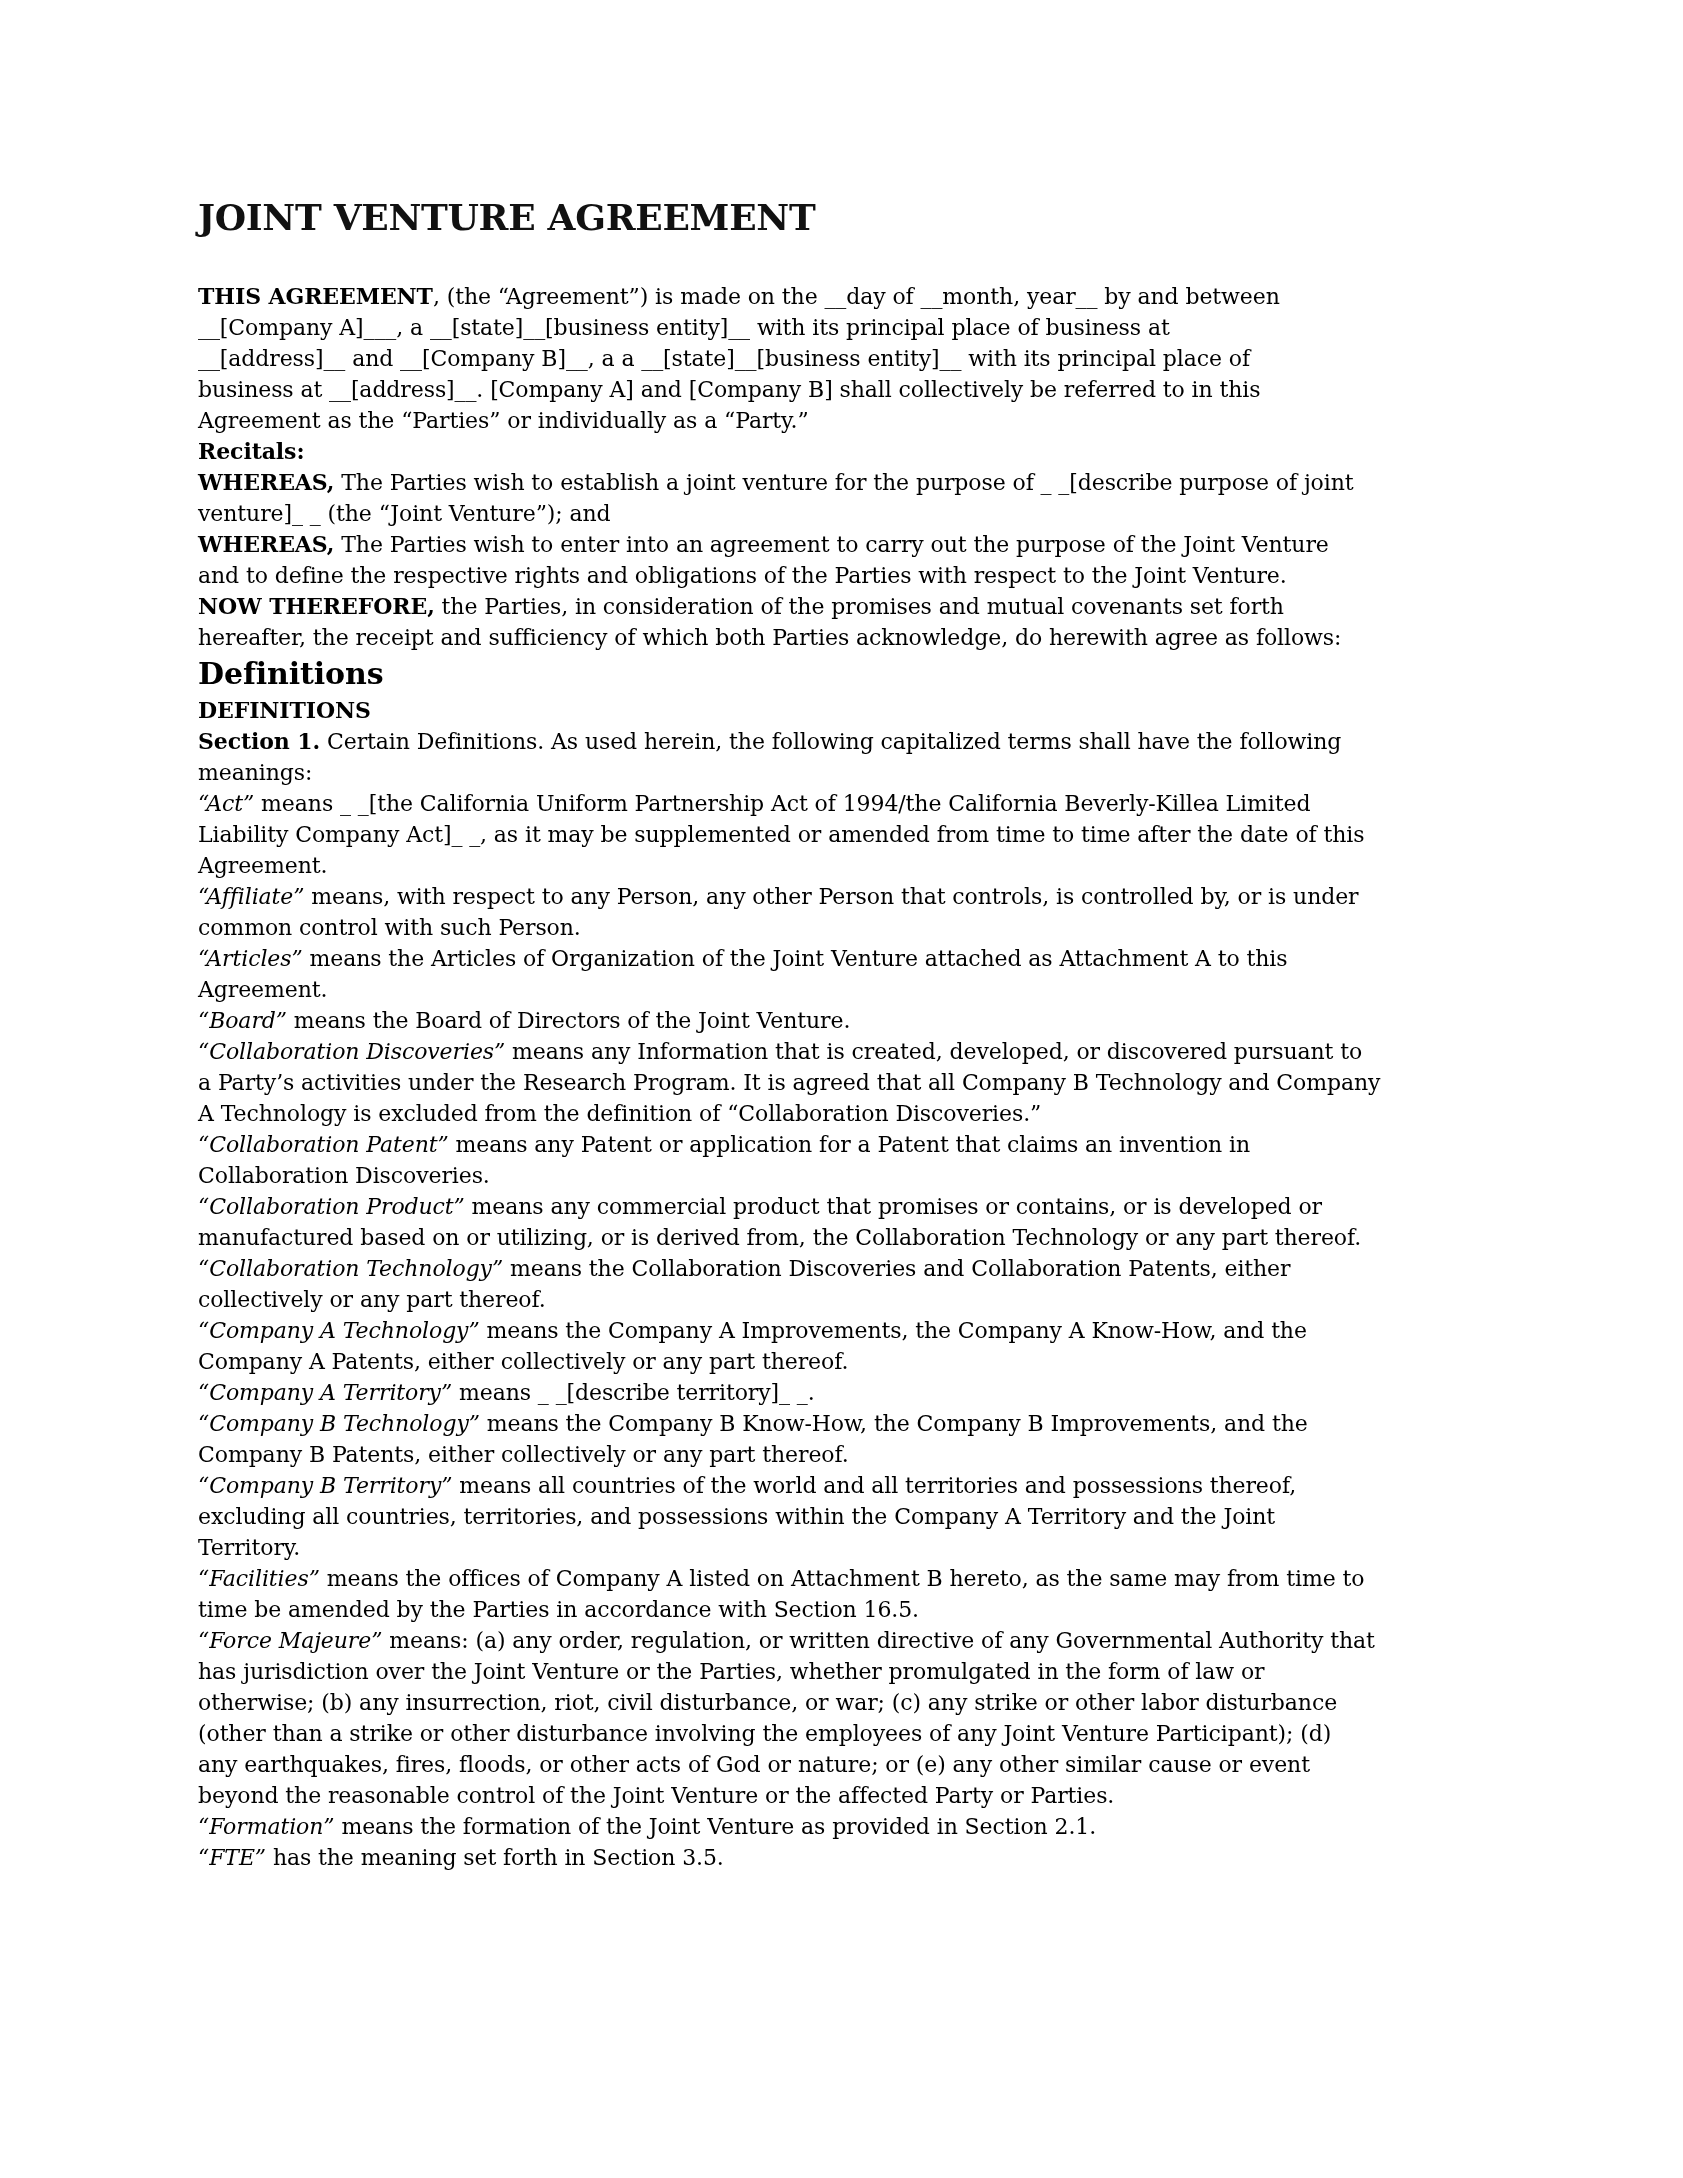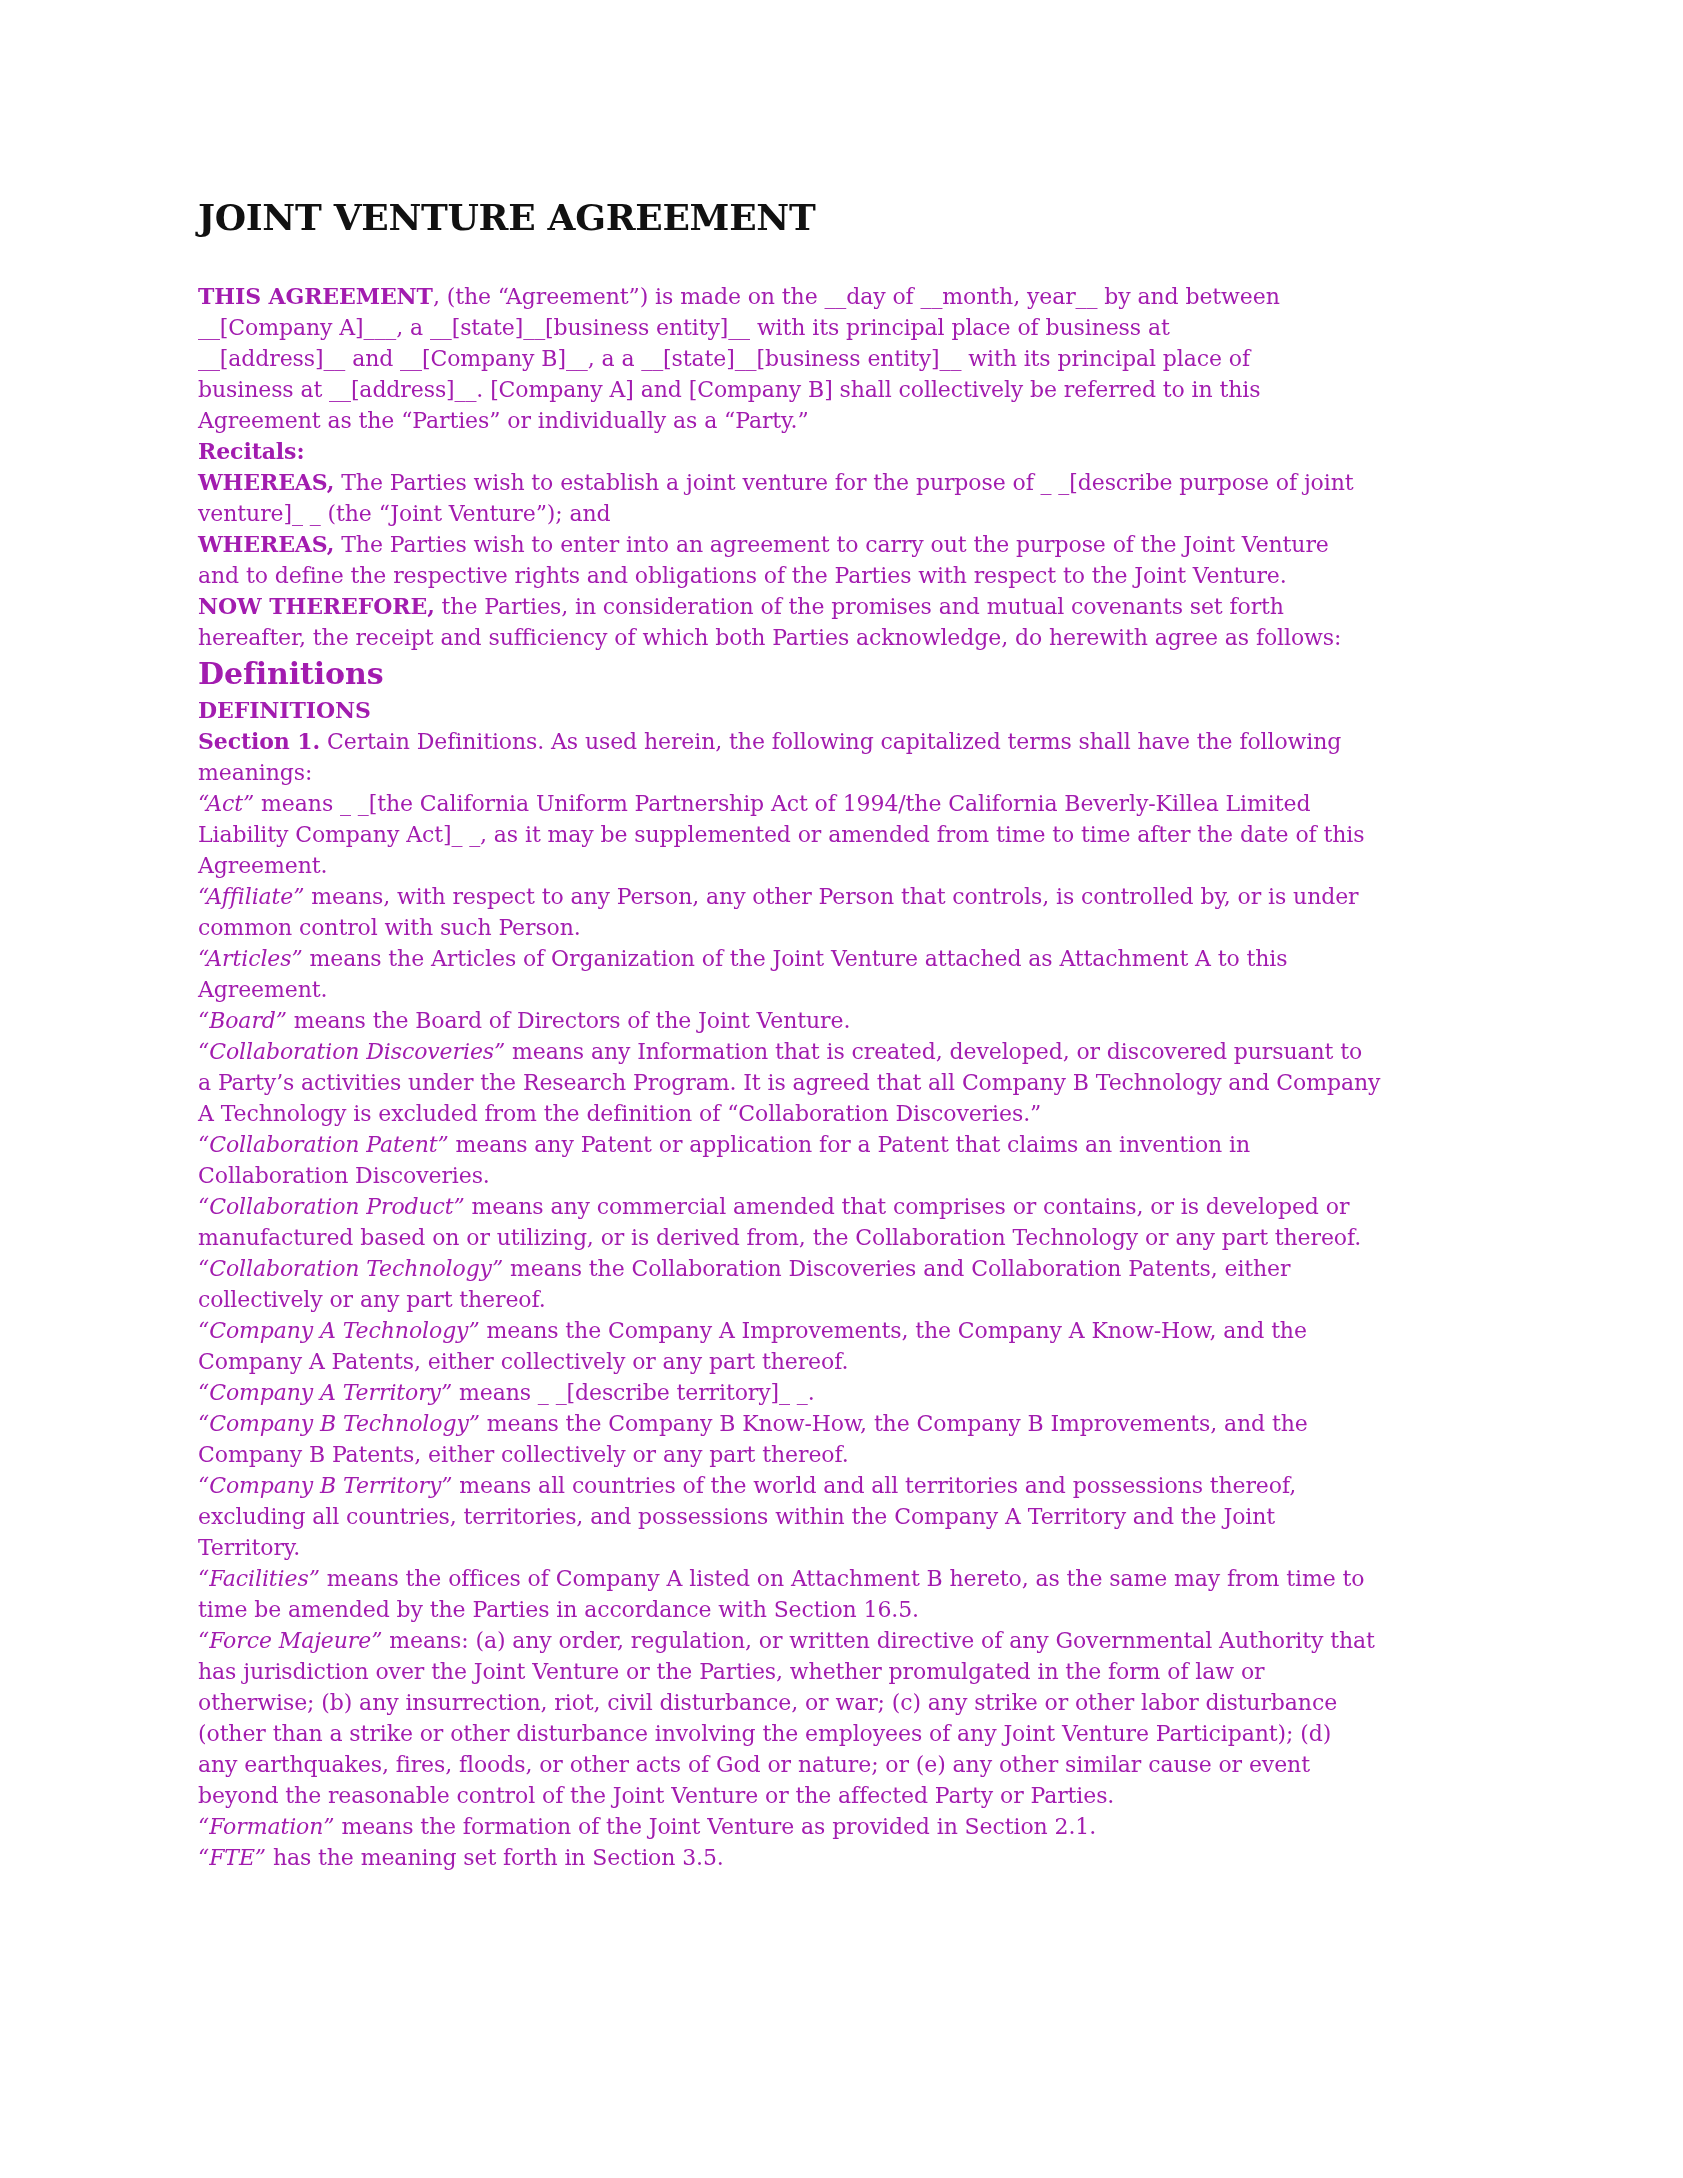--- a/index.html
+++ b/index.html
@@ -6,21 +6,21 @@
   body { width: 1683px; height: 2178px; position: relative; overflow: hidden; color: #111111; }
   .page { position: absolute; left: 0; top: 0; width: 1683px; height: 2178px; background: #ffffff; }
   .doc-title {
     position: absolute; left: 198px; top: 194px;
     font-family: "DejaVu Serif", serif; font-weight: bold;
     font-size: 36px; line-height: 46px; white-space: nowrap; letter-spacing: -0.3px;
     color: #111111;
   }
   .body-block {
     position: absolute; left: 198px; top: 281px; width: 1307px;
-    font-family: "DejaVu Serif", serif; font-size: 22px; color: #a21caf;
+    font-family: "DejaVu Serif", serif; font-size: 22px; color: #000000;
   }
   .line { height: 31px; line-height: 31px; white-space: nowrap; letter-spacing: -0.1px; }
   .line.heading-lg {
     height: 42px; line-height: 42px; font-size: 30px; font-weight: bold; margin-top: 0px;
   }
   .seg-b { font-weight: bold; }
   .seg-i { font-style: italic; }
 </style>
 </head>
 <body>
@@ -50,21 +50,21 @@
       <div class="line"><span class="seg-i">“Affiliate”</span><span> means, with respect to any Person, any other Person that controls, is controlled by, or is under</span></div>
       <div class="line"><span>common control with such Person.</span></div>
       <div class="line"><span class="seg-i">“Articles”</span><span> means the Articles of Organization of the Joint Venture attached as Attachment A to this</span></div>
       <div class="line"><span>Agreement.</span></div>
       <div class="line"><span class="seg-i">“Board”</span><span> means the Board of Directors of the Joint Venture.</span></div>
       <div class="line"><span class="seg-i">“Collaboration Discoveries”</span><span> means any Information that is created, developed, or discovered pursuant to</span></div>
       <div class="line"><span>a Party’s activities under the Research Program. It is agreed that all Company B Technology and Company</span></div>
       <div class="line"><span>A Technology is excluded from the definition of “Collaboration Discoveries.”</span></div>
       <div class="line"><span class="seg-i">“Collaboration Patent”</span><span> means any Patent or application for a Patent that claims an invention in</span></div>
       <div class="line"><span>Collaboration Discoveries.</span></div>
-      <div class="line"><span class="seg-i">“Collaboration Product”</span><span> means any commercial amended that comprises or contains, or is developed or</span></div>
+      <div class="line"><span class="seg-i">“Collaboration Product”</span><span> means any commercial product that promises or contains, or is developed or</span></div>
       <div class="line"><span>manufactured based on or utilizing, or is derived from, the Collaboration Technology or any part thereof.</span></div>
       <div class="line"><span class="seg-i">“Collaboration Technology”</span><span> means the Collaboration Discoveries and Collaboration Patents, either</span></div>
       <div class="line"><span>collectively or any part thereof.</span></div>
       <div class="line"><span class="seg-i">“Company A Technology”</span><span> means the Company A Improvements, the Company A Know-How, and the</span></div>
       <div class="line"><span>Company A Patents, either collectively or any part thereof.</span></div>
       <div class="line"><span class="seg-i">“Company A Territory”</span><span> means _ _[describe territory]_ _.</span></div>
       <div class="line"><span class="seg-i">“Company B Technology”</span><span> means the Company B Know-How, the Company B Improvements, and the</span></div>
       <div class="line"><span>Company B Patents, either collectively or any part thereof.</span></div>
       <div class="line"><span class="seg-i">“Company B Territory”</span><span> means all countries of the world and all territories and possessions thereof,</span></div>
       <div class="line"><span>excluding all countries, territories, and possessions within the Company A Territory and the Joint</span></div>

